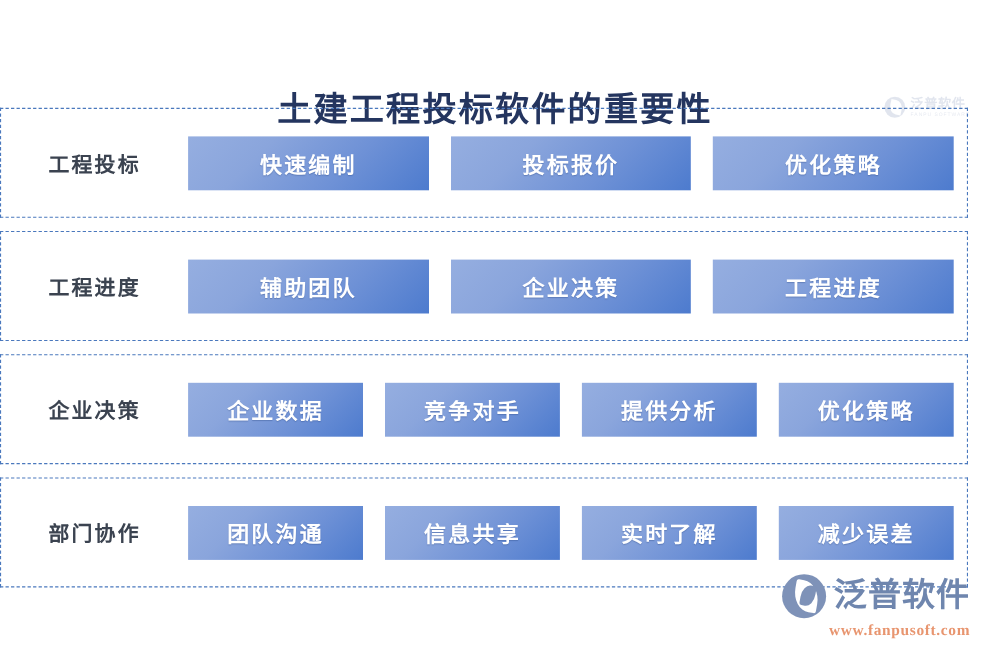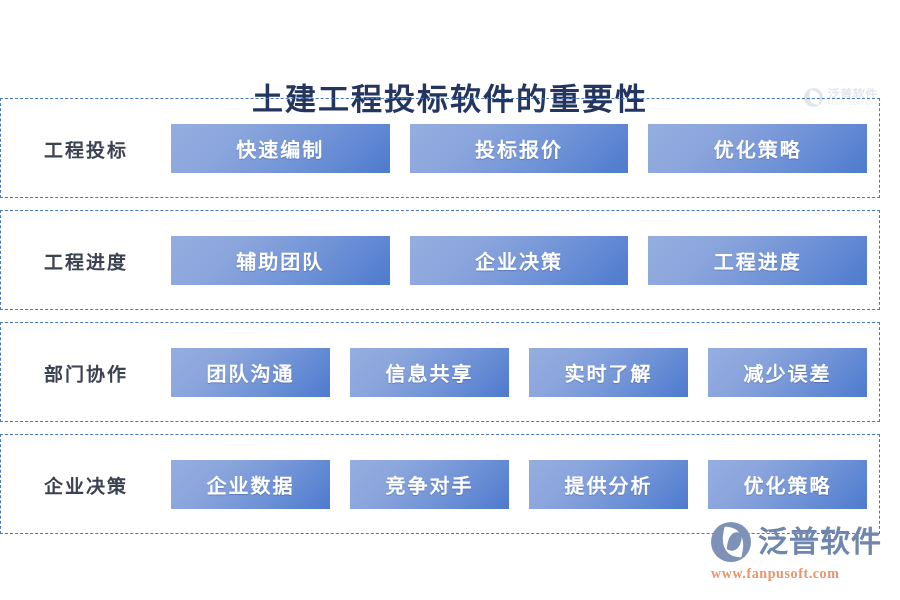--- a/index.html
+++ b/index.html
@@ -184,21 +184,21 @@
     font-size: 30px;
     font-weight: 700;
     color: #6f86ae;
     letter-spacing: 1px;
     font-family: "Liberation Sans", sans-serif;
     line-height: 1;
   }
   .brand-url {
     margin-top: 4px;
     width: 100%;
-    text-align: left;
+    text-align: right;
     font-size: 14px;
     font-weight: 700;
     color: #e8956f;
     letter-spacing: 0.6px;
     font-family: "Liberation Serif", "DejaVu Serif", serif;
   }
 </style>
 </head>
 <body>
 
@@ -231,36 +231,36 @@
   <div class="row-panel">
     <div class="row-label">工程进度</div>
     <div class="cards">
       <div class="card">辅助团队</div>
       <div class="card">企业决策</div>
       <div class="card">工程进度</div>
     </div>
   </div>
 
   <div class="row-panel">
+    <div class="row-label">企业决策</div>
+    <div class="cards">
+      <div class="card">企业数据</div>
+      <div class="card">竞争对手</div>
+      <div class="card">提供分析</div>
+      <div class="card">优化策略</div>
+    </div>
+  </div>
+
+  <div class="row-panel">
     <div class="row-label">部门协作</div>
     <div class="cards">
       <div class="card">团队沟通</div>
       <div class="card">信息共享</div>
       <div class="card">实时了解</div>
       <div class="card">减少误差</div>
-    </div>
-  </div>
-
-  <div class="row-panel">
-    <div class="row-label">企业决策</div>
-    <div class="cards">
-      <div class="card">企业数据</div>
-      <div class="card">竞争对手</div>
-      <div class="card">提供分析</div>
-      <div class="card">优化策略</div>
     </div>
   </div>
 
 </div>
 
 <div class="brand-logo">
   <div class="brand-row">
     <div class="brand-mark">
       <div class="disc"></div>
       <div class="swoosh-a"></div>

